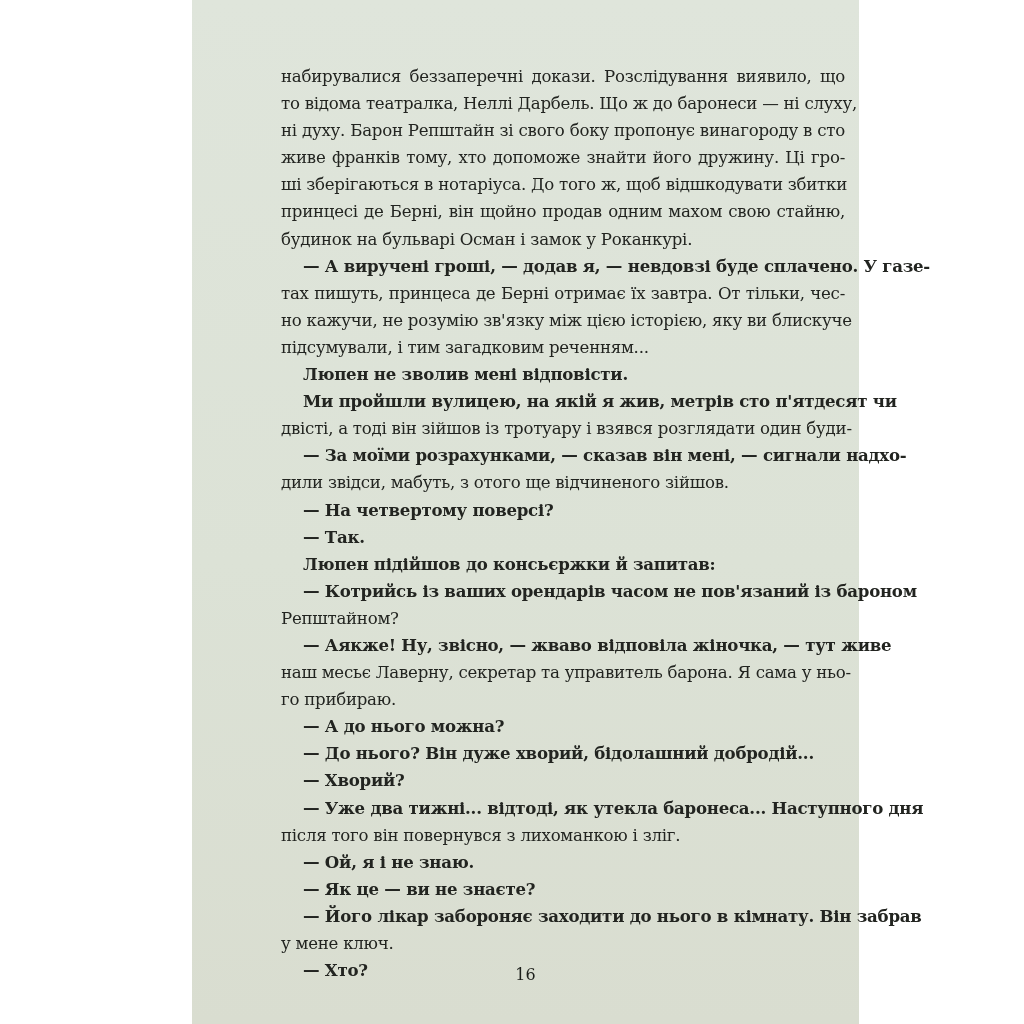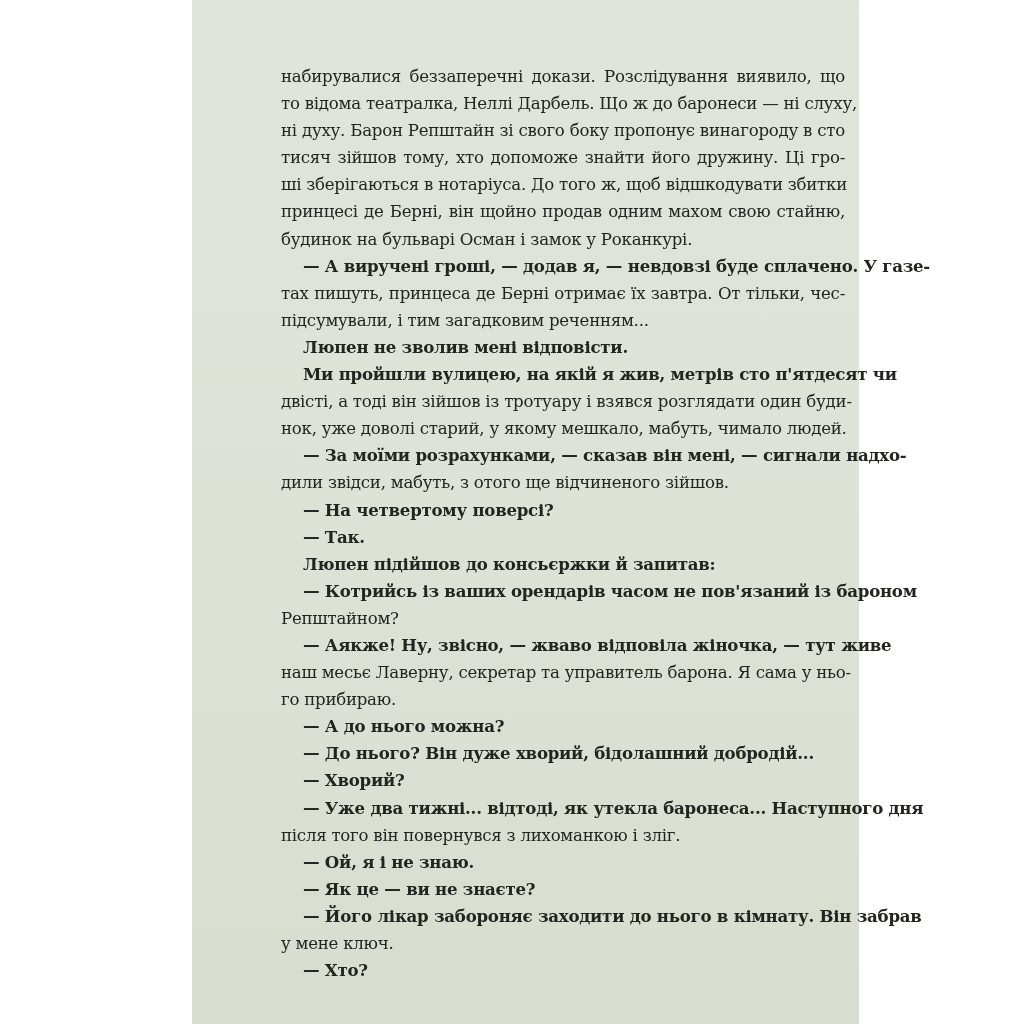--- a/index.html
+++ b/index.html
@@ -54,31 +54,31 @@
     }
   </style>
 </head>
 <body>
 
 <div class="page">
   <div class="text-block">
     <span class="line">набирувалися беззаперечні докази. Розслідування виявило, що</span>
     <span class="line">то відома театралка, Неллі Дарбель. Що ж до баронеси — ні слуху,</span>
     <span class="line">ні духу. Барон Репштайн зі свого боку пропонує винагороду в сто</span>
-    <span class="line">тисяч зійшов тому, хто допоможе знайти його дружину. Ці гро-</span>
+    <span class="line">живе франків тому, хто допоможе знайти його дружину. Ці гро-</span>
     <span class="line">ші зберігаються в нотаріуса. До того ж, щоб відшкодувати збитки</span>
     <span class="line">принцесі де Берні, він щойно продав одним махом свою стайню,</span>
     <span class="line last">будинок на бульварі Осман і замок у Роканкурі.</span>
     <span class="line ind">— А виручені гроші, — додав я, — невдовзі буде сплачено. У газе-</span>
     <span class="line">тах пишуть, принцеса де Берні отримає їх завтра. От тільки, чес-</span>
+    <span class="line">но кажучи, не розумію зв'язку між цією історією, яку ви блискуче</span>
     <span class="line last">підсумували, і тим загадковим реченням...</span>
     <span class="line ind last">Люпен не зволив мені відповісти.</span>
     <span class="line ind">Ми пройшли вулицею, на якій я жив, метрів сто п'ятдесят чи</span>
     <span class="line">двісті, а тоді він зійшов із тротуару і взявся розглядати один буди-</span>
-    <span class="line last">нок, уже доволі старий, у якому мешкало, мабуть, чимало людей.</span>
     <span class="line ind">— За моїми розрахунками, — сказав він мені, — сигнали надхо-</span>
     <span class="line last">дили звідси, мабуть, з отого ще відчиненого зійшов.</span>
     <span class="line ind last">— На четвертому поверсі?</span>
     <span class="line ind last">— Так.</span>
     <span class="line ind last">Люпен підійшов до консьєржки й запитав:</span>
     <span class="line ind">— Котрийсь із ваших орендарів часом не пов'язаний із бароном</span>
     <span class="line last">Репштайном?</span>
     <span class="line ind">— Аякже! Ну, звісно, — жваво відповіла жіночка, — тут живе</span>
     <span class="line">наш месьє Лаверну, секретар та управитель барона. Я сама у ньо-</span>
     <span class="line last">го прибираю.</span>
@@ -86,13 +86,14 @@
     <span class="line ind last">— До нього? Він дуже хворий, бідолашний добродій...</span>
     <span class="line ind last">— Хворий?</span>
     <span class="line ind">— Уже два тижні... відтоді, як утекла баронеса... Наступного дня</span>
     <span class="line last">після того він повернувся з лихоманкою і зліг.</span>
     <span class="line ind last">— Ой, я і не знаю.</span>
     <span class="line ind last">— Як це — ви не знаєте?</span>
     <span class="line ind">— Його лікар забороняє заходити до нього в кімнату. Він забрав</span>
     <span class="line last">у мене ключ.</span>
     <span class="line ind last">— Хто?</span>
   </div>
+  <div class="page-number">16</div>
 </div>
 
 </body></html>

